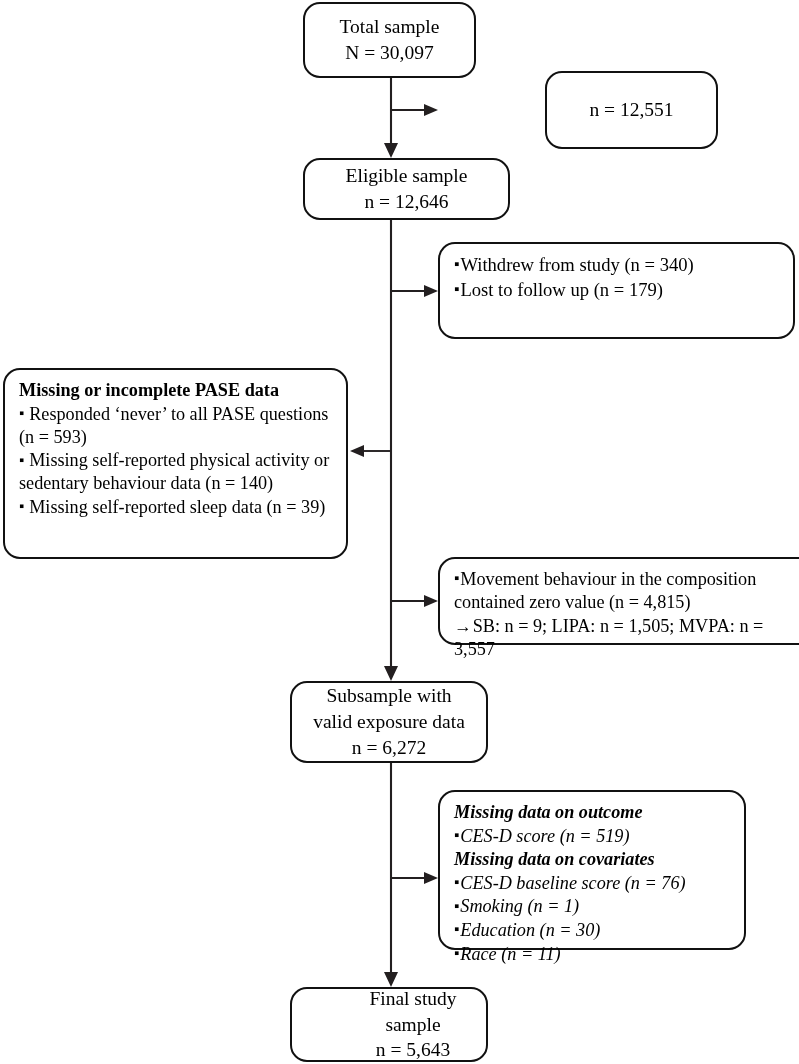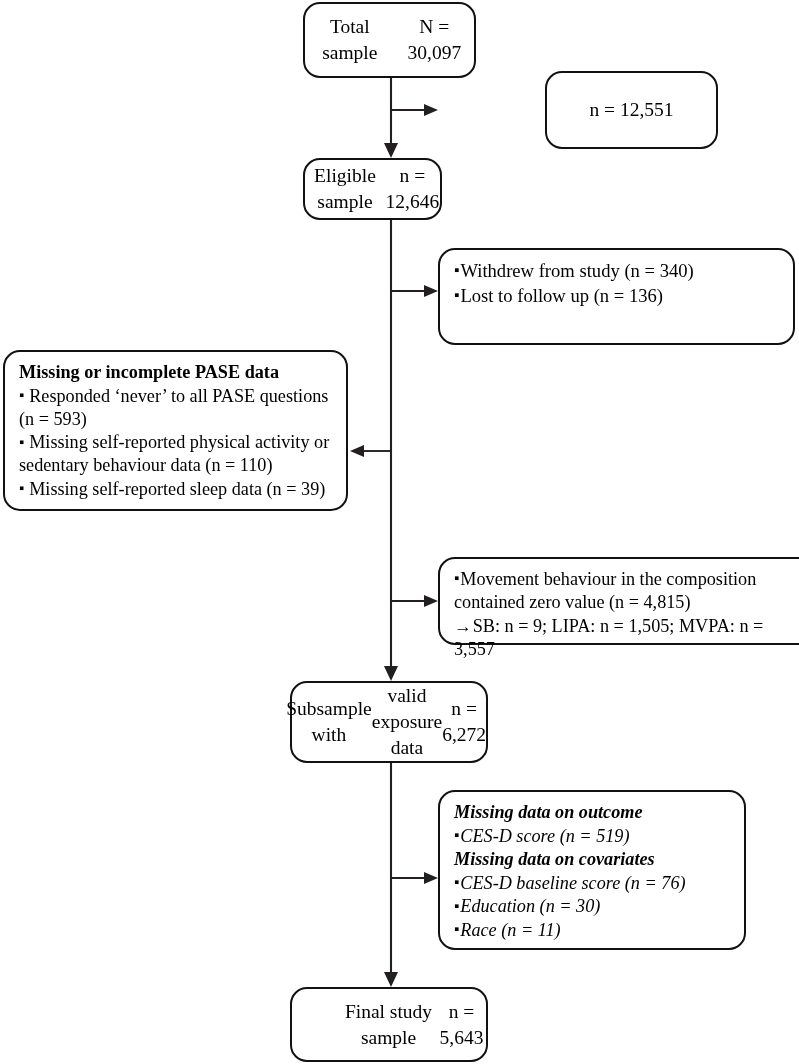--- a/index.html
+++ b/index.html
@@ -19,21 +19,21 @@
   .node {
     position: absolute;
     box-sizing: border-box;
     border: 2.5px solid #111111;
     border-radius: 17px;
     background: #ffffff;
     z-index: 2;
   }
   .node-center {
     display: flex;
-    flex-direction: row;
+    flex-direction: column;
     align-items: center;
     justify-content: center;
     text-align: center;
     font-size: 19.5px;
     line-height: 1.32;
   }
   .node-left {
     padding: 9px 14px 8px 14px;
     font-size: 18.6px;
     line-height: 1.30;
@@ -130,62 +130,63 @@
 
   <div class="node node-center" style="left:303px; top:2px; width:173px; height:76px;">
     <div>Total sample</div>
     <div>N = 30,097</div>
   </div>
 
   <div class="node node-center" style="left:545px; top:71px; width:173px; height:78px;">
     <div>n = 12,551</div>
   </div>
 
-  <div class="node node-center" style="left:303px; top:158px; width:139px; height:62px;">
+  <div class="node node-center" style="left:303px; top:158px; width:207px; height:62px;">
     <div>Eligible sample</div>
     <div>n = 12,646</div>
   </div>
 
-  <div class="node node-left" style="left:438px; top:248px; width:357px; height:97px;">
+  <div class="node node-left" style="left:438px; top:242px; width:357px; height:97px;">
     <ul class="blist">
       <li class="bullet-sq">Withdrew from study (n = 340)</li>
-      <li class="bullet-sq">Lost to follow up (n = 136)</li>
+      <li class="bullet-sq">Lost to follow up (n = 179)</li>
     </ul>
   </div>
 
-  <div class="node node-left tight" style="left:3px; top:350px; width:345px; height:161px;">
+  <div class="node node-left tight" style="left:3px; top:368px; width:345px; height:191px;">
     <div class="hdr">Missing or incomplete PASE data</div>
     <ul class="blist">
       <li class="bullet-sp">Responded ‘never’ to all PASE questions (n = 593)</li>
-      <li class="bullet-sp">Missing self-reported physical activity or sedentary behaviour data (n = 110)</li>
+      <li class="bullet-sp">Missing self-reported physical activity or sedentary behaviour data (n = 140)</li>
       <li class="bullet-sp">Missing self-reported sleep data (n = 39)</li>
     </ul>
   </div>
 
   <div class="node node-left tight" style="left:438px; top:557px; width:382px; height:88px;">
     <ul class="blist">
       <li class="bullet-sq">Movement behaviour in the composition contained zero value (n = 4,815)</li>
       <li class="arrowglyph">SB: n = 9; LIPA: n = 1,505; MVPA: n = 3,557</li>
     </ul>
   </div>
 
-  <div class="node node-center" style="left:290px; top:681px; width:198px; height:82px;justify-content:flex-end;">
+  <div class="node node-center" style="left:290px; top:681px; width:198px; height:82px;">
     <div>Subsample with</div>
     <div>valid exposure data</div>
     <div>n = 6,272</div>
   </div>
 
   <div class="node node-left tight" style="left:438px; top:790px; width:308px; height:160px;font-style:italic;">
     <div class="hdr">Missing data on outcome</div>
     <ul class="blist">
       <li class="bullet-sq">CES-D score (n = 519)</li>
     </ul>
     <div class="hdr">Missing data on covariates</div>
     <ul class="blist">
       <li class="bullet-sq">CES-D baseline score (n = 76)</li>
+      <li class="bullet-sq">Smoking (n = 1)</li>
       <li class="bullet-sq">Education (n = 30)</li>
       <li class="bullet-sq">Race (n = 11)</li>
     </ul>
   </div>
 
   <div class="node node-center" style="left:290px; top:987px; width:198px; height:75px;padding-left:48px;">
     <div>Final study sample</div>
     <div>n = 5,643</div>
   </div>
 

